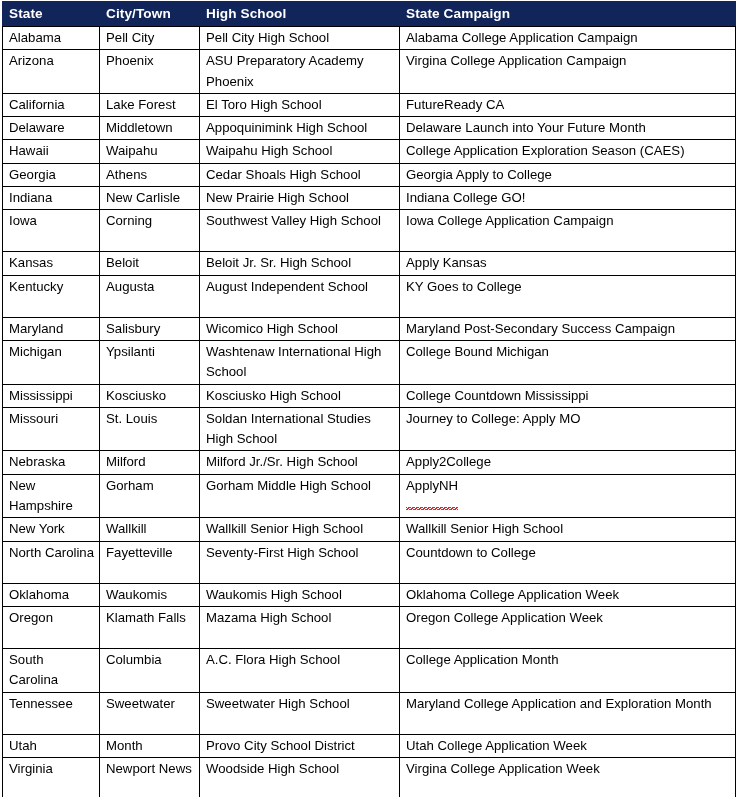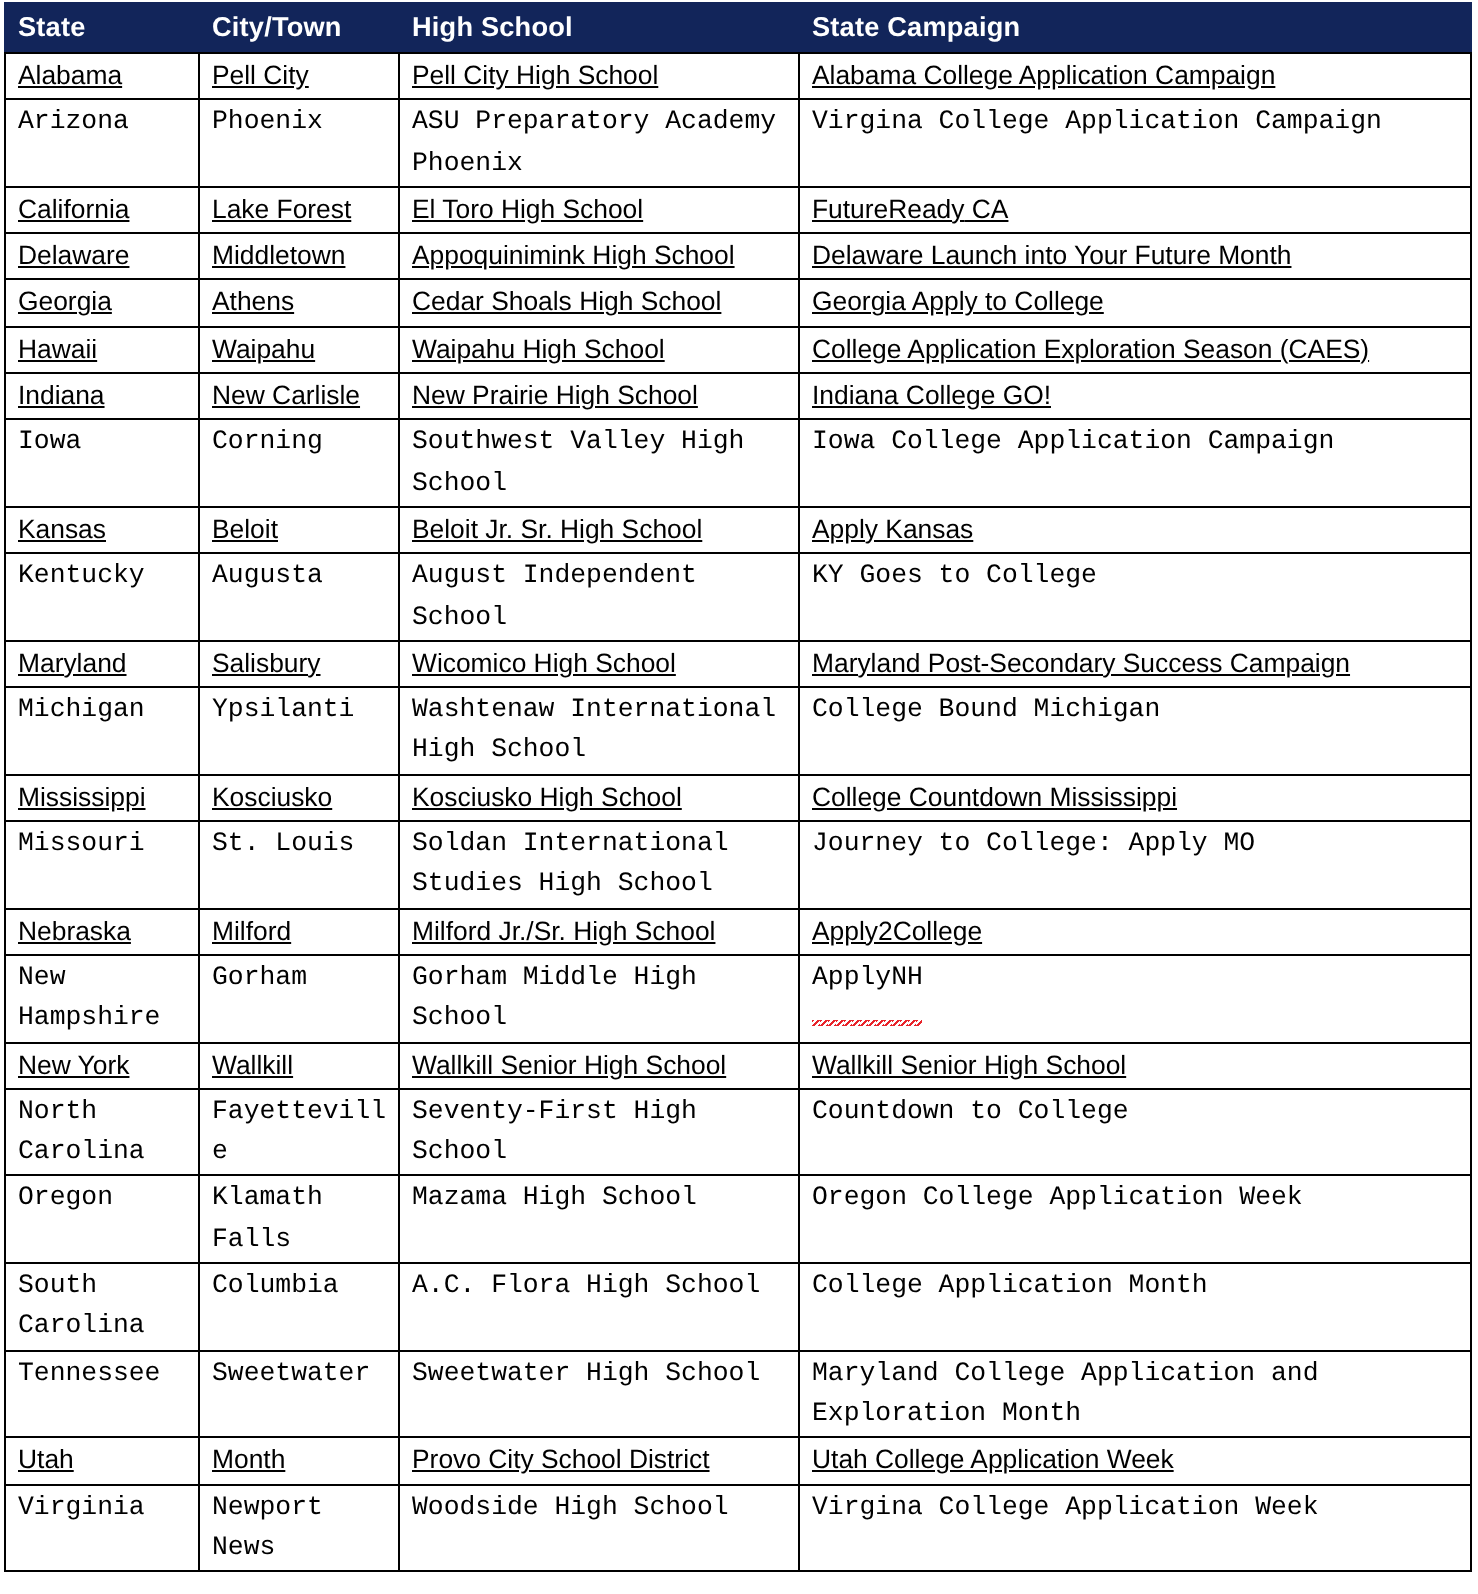--- a/index.html
+++ b/index.html
@@ -52,22 +52,22 @@
   tbody td {
     border: 1.4px solid #000000;
     padding: 1px 4px 1px 6px;
     vertical-align: top;
     line-height: 20.3px;
     font-size: 13.2px;
     white-space: normal;
     word-wrap: break-word;
     overflow: hidden;
   }
-  tbody tr.h1 td { height: 18px; text-decoration: underline; }
-  tbody tr.h2 td { height: 39px; font-family: Liberation Mono, monospace; }
+  tbody tr.h1 td { height: 18px; }
+  tbody tr.h2 td { height: 39px; }
 
   .sp {
     
     background-image:
       repeating-linear-gradient(
         135deg,
         #e8232a 0px, #e8232a 1px,
         transparent 1px, transparent 2px
       );
     background-repeat: repeat-x;
@@ -114,32 +114,32 @@
           <td>El Toro High School</td>
           <td><span class="sp">FutureReady</span> CA</td>
         </tr>
         <tr class="h1">
           <td>Delaware</td>
           <td>Middletown</td>
           <td>Appoquinimink High School</td>
           <td>Delaware Launch into Your Future Month</td>
         </tr>
         <tr class="h1">
+          <td>Hawaii</td>
+          <td>Waipahu</td>
+          <td>Waipahu High School</td>
+          <td>College Application Exploration Season (CAES)</td>
+        </tr>
+        <tr class="h1">
           <td>Georgia</td>
           <td>Athens</td>
           <td>Cedar Shoals High School</td>
           <td>Georgia Apply to College</td>
         </tr>
         <tr class="h1">
-          <td>Hawaii</td>
-          <td>Waipahu</td>
-          <td>Waipahu High School</td>
-          <td>College Application Exploration Season (CAES)</td>
-        </tr>
-        <tr class="h1">
           <td>Indiana</td>
           <td>New Carlisle</td>
           <td>New Prairie High School</td>
           <td>Indiana College GO!</td>
         </tr>
         <tr class="h2">
           <td>Iowa</td>
           <td>Corning</td>
           <td>Southwest Valley High School</td>
           <td>Iowa College Application Campaign</td>
@@ -197,20 +197,26 @@
           <td>Wallkill</td>
           <td>Wallkill Senior High School</td>
           <td>Wallkill Senior High School</td>
         </tr>
         <tr class="h2">
           <td>North Carolina</td>
           <td>Fayetteville</td>
           <td>Seventy-First High School</td>
           <td>Countdown to College</td>
         </tr>
+        <tr class="h1">
+          <td>Oklahoma</td>
+          <td>Waukomis</td>
+          <td>Waukomis High School</td>
+          <td>Oklahoma College Application Week</td>
+        </tr>
         <tr class="h2">
           <td>Oregon</td>
           <td>Klamath Falls</td>
           <td>Mazama High School</td>
           <td>Oregon College Application Week</td>
         </tr>
         <tr class="h2">
           <td>South Carolina</td>
           <td>Columbia</td>
           <td>A.C. Flora High School</td>

